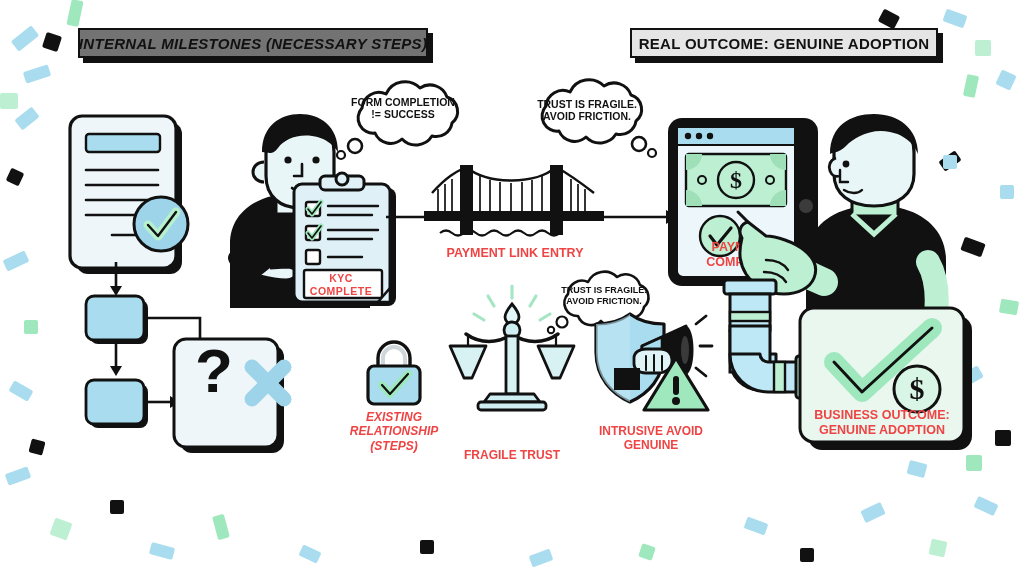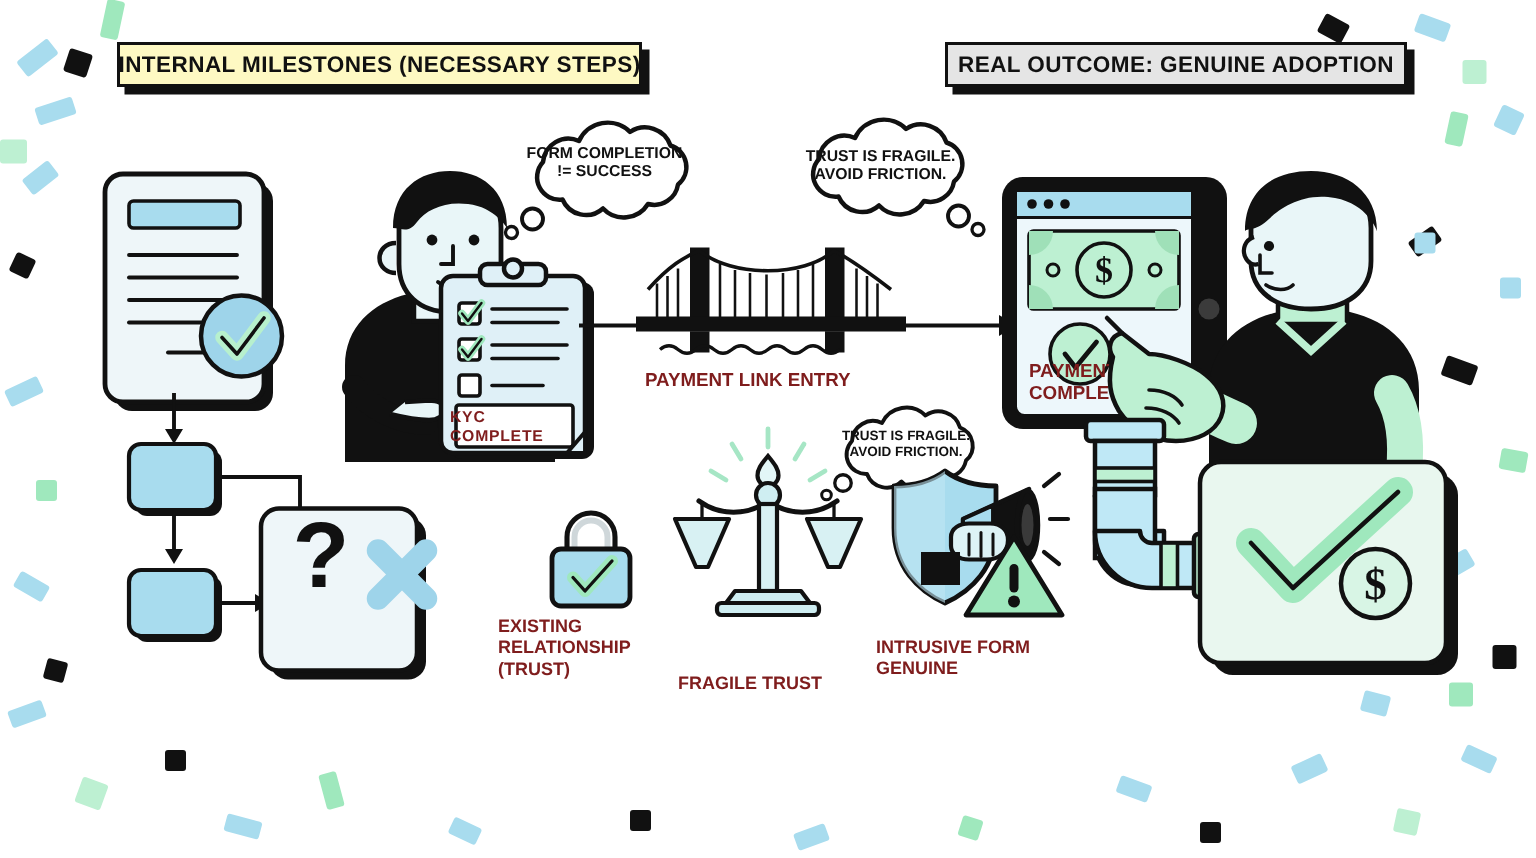--- a/index.html
+++ b/index.html
@@ -23,21 +23,21 @@
     position:absolute;
     border:2.5px solid #111;
     box-shadow:5px 5px 0 #111;
     display:flex;align-items:center;justify-content:center;
     letter-spacing:.3px;
     color:#111;
     font-weight:bold;
     box-sizing:border-box;
     white-space:nowrap;
   }
-  .banner.blue{background:#fef9c3;}
+  .banner.blue{background:#737373;font-style:italic;}
   .banner.green{background:#e5e5e5;}
 
   .caption{
     position:absolute;
     color:#1d1d1d;
     font-size:14.5px;
     text-align:center;
     width:100%;
     left:0;
   }
@@ -48,22 +48,23 @@
     text-align:center;
     font-weight:bold;
     color:#111;
     line-height:1.18;
     white-space:nowrap;
     pointer-events:none;
   }
 
   .lbl{
     position:absolute;
+    text-align:center;
     font-weight:bold;
-    color:#7f1d1d;
+    color:#ef4444;
     line-height:1.2;
     white-space:nowrap;
   }
 
   svg{display:block;overflow:visible;}
 </style>
 </head>
 <body>
 
 <div id="stage">
@@ -314,24 +315,24 @@
 
   <div class="abs" style="left:356px;top:336px;">
     <svg width="76" height="72" viewBox="0 0 76 72">
       <path d="M22 30 v-8 a16 16 0 0 1 32 0 v8" fill="none" stroke="#111" stroke-width="3.4"></path>
       <path d="M27 30 v-8 a11 11 0 0 1 22 0 v8" fill="none" stroke="#cfd7da" stroke-width="4"></path>
       <rect x="12" y="30" width="52" height="38" rx="6" fill="#a8dcee" stroke="#111" stroke-width="3.2"></rect>
       <path d="M26 49 l8 9 l18 -20" fill="none" stroke="#9fe8bd" stroke-width="8" stroke-linecap="round" stroke-linejoin="round"></path>
       <path d="M26 49 l8 9 l18 -20" fill="none" stroke="#111" stroke-width="2.2" stroke-linecap="round" stroke-linejoin="round"></path>
     </svg>
   </div>
-  <div class="lbl" style="left:332px;top:410px;width:124px;font-size:12px;">
+  <div class="lbl" style="left:332px;top:410px;width:124px;font-size:12px;font-style:italic;">
     <div>EXISTING</div>
     <div>RELATIONSHIP</div>
-    <div>(TRUST)</div>
+    <div>(STEPS)</div>
   </div>
 
   <div class="abs" style="left:452px;top:284px;">
     <svg width="120" height="126" viewBox="0 0 120 126">
 
       <g stroke="#a6e6c5" stroke-width="3.2" stroke-linecap="round">
         <line x1="60" y1="2" x2="60" y2="14"></line>
         <line x1="36" y1="12" x2="42" y2="22"></line>
         <line x1="84" y1="12" x2="78" y2="22"></line>
         <line x1="22" y1="30" x2="32" y2="36"></line>
@@ -397,21 +398,21 @@
       </g>
 
       <path d="M30 62 h26 v22 h-26 z" fill="#111"></path>
 
       <path d="M92 52 l32 52 h-64 z" fill="#9fe8bd" stroke="#111" stroke-width="3.2" stroke-linejoin="round"></path>
       <rect x="89" y="70" width="6" height="19" rx="3" fill="#111"></rect>
       <circle cx="92" cy="95" r="4" fill="#111"></circle>
     </svg>
   </div>
   <div class="lbl" style="left:584px;top:424px;width:134px;font-size:12px;">
-    <div>INTRUSIVE FORM</div>
+    <div>INTRUSIVE AVOID</div>
     <div>GENUINE</div>
   </div>
 
   <div class="abs" style="left:668px;top:118px;">
     <svg width="160" height="175" viewBox="0 0 160 175">
       <rect x="0" y="0" width="150" height="168" rx="14" fill="#111"></rect>
       <rect x="9" y="9" width="118" height="150" rx="6" fill="#edf7fb" stroke="#111" stroke-width="2"></rect>
       <rect x="9" y="9" width="118" height="18" fill="#a8dcee" stroke="#111" stroke-width="2"></rect>
       <g fill="#111">
         <circle cx="20" cy="18" r="3.2"></circle>
@@ -506,17 +507,19 @@
       <path d="M6 40 l28 30 l70 -64" fill="none" stroke="#111" stroke-width="3" stroke-linecap="round" stroke-linejoin="round"></path>
     </svg>
   </div>
   <div class="abs" style="left:890px;top:362px;">
     <svg width="54" height="54" viewBox="0 0 54 54">
       <circle cx="27" cy="27" r="23" fill="#d8f5e5" stroke="#111" stroke-width="3"></circle>
       <text x="27" y="37" font-family="Liberation Serif, serif" font-size="30" font-weight="bold" fill="#111" text-anchor="middle">$</text>
     </svg>
   </div>
   <div class="lbl" style="left:798px;top:408px;width:168px;font-size:12.5px;">
+    <div>BUSINESS OUTCOME:</div>
+    <div>GENUINE ADOPTION</div>
   </div>
 
 
 
 </div>
 
 </body></html>

